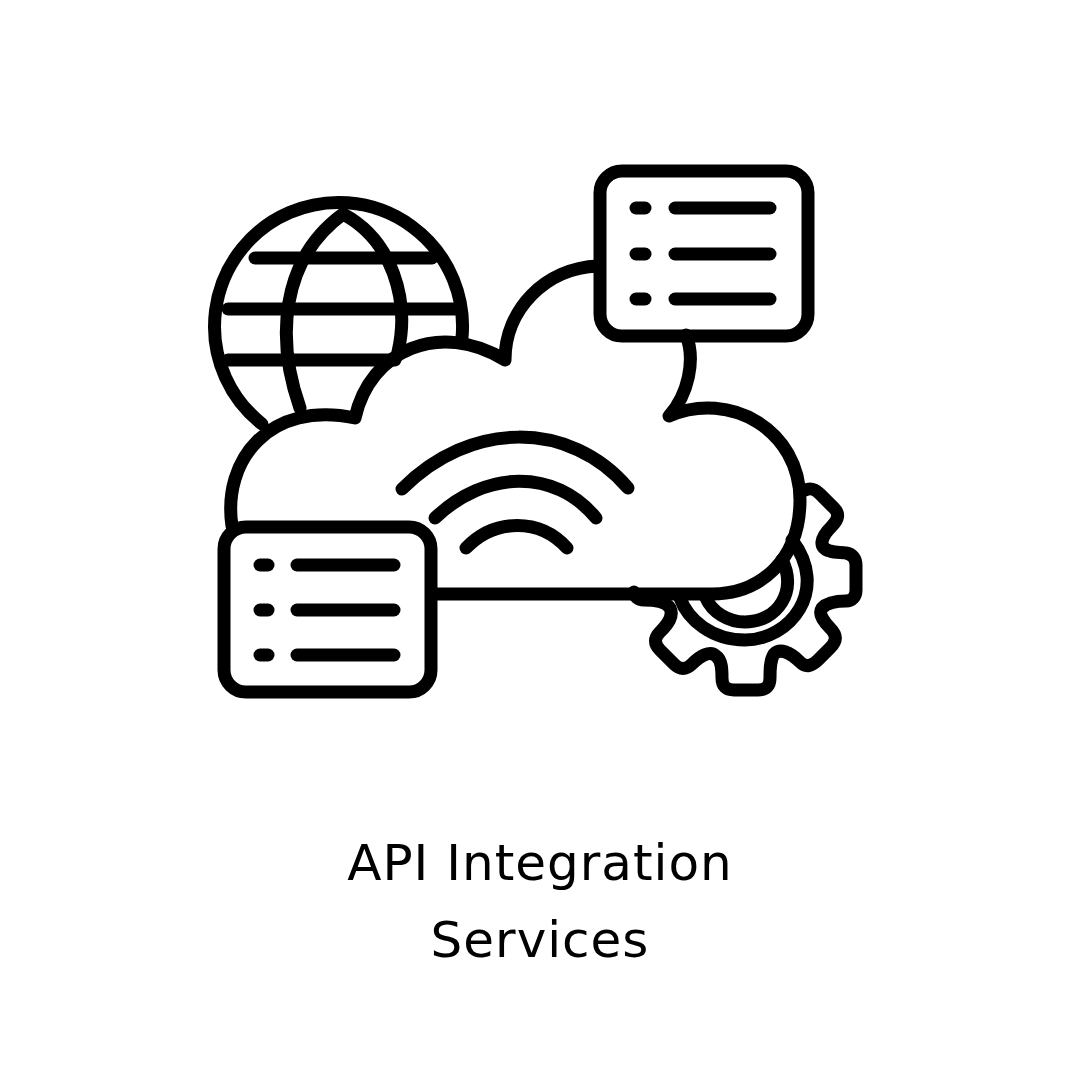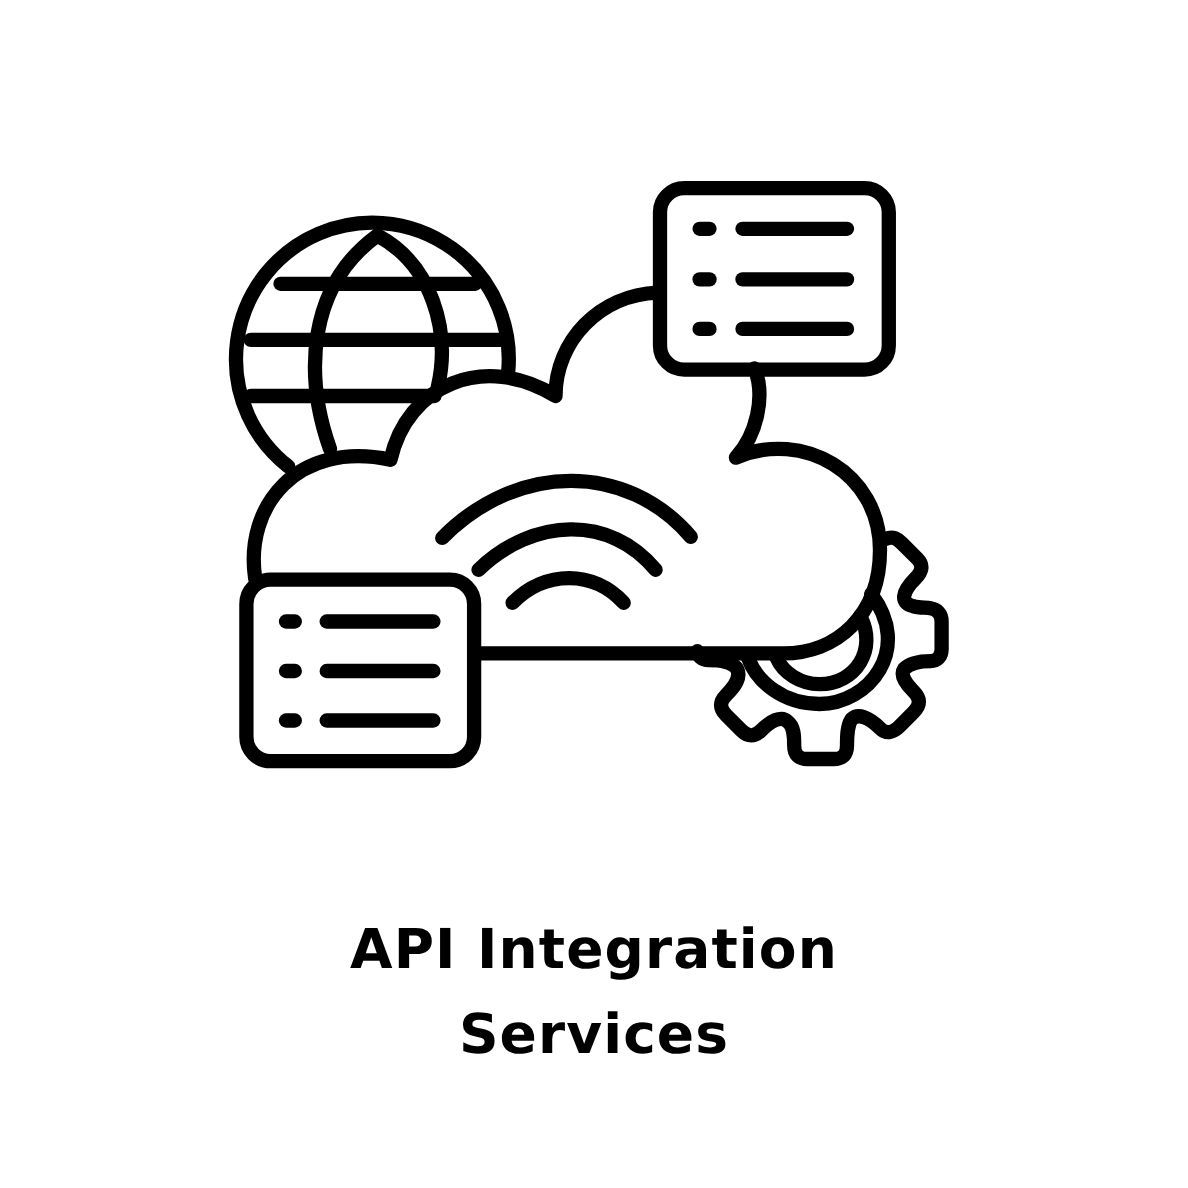--- a/index.html
+++ b/index.html
@@ -1,20 +1,20 @@
 <!DOCTYPE html>
 <html><head>
 <meta charset="utf-8">
 <style>
   html, body { margin:0; padding:0; background:#ffffff; }
   body { width:1080px; height:1080px; position:relative; overflow:hidden; }
   .illustration { position:absolute; left:0; top:0; width:1080px; height:760px; }
   .title {
     position:absolute; left:0; width:1080px; text-align:center;
-    font-family:"DejaVu Sans", sans-serif; font-weight:bold; color:#000;
+    font-family:"DejaVu Sans", sans-serif; font-weight:normal; color:#000;
     font-size:50px; letter-spacing:1px; line-height:1;
   }
   .title.l1 { top:838px; }
   .title.l2 { top:915px; }
 </style>
 </head>
 <body>
 
 <svg class="illustration" viewBox="0 0 1080 760" xmlns="http://www.w3.org/2000/svg" fill="none" stroke="#000" stroke-width="13" stroke-linecap="round" stroke-linejoin="round">
 

